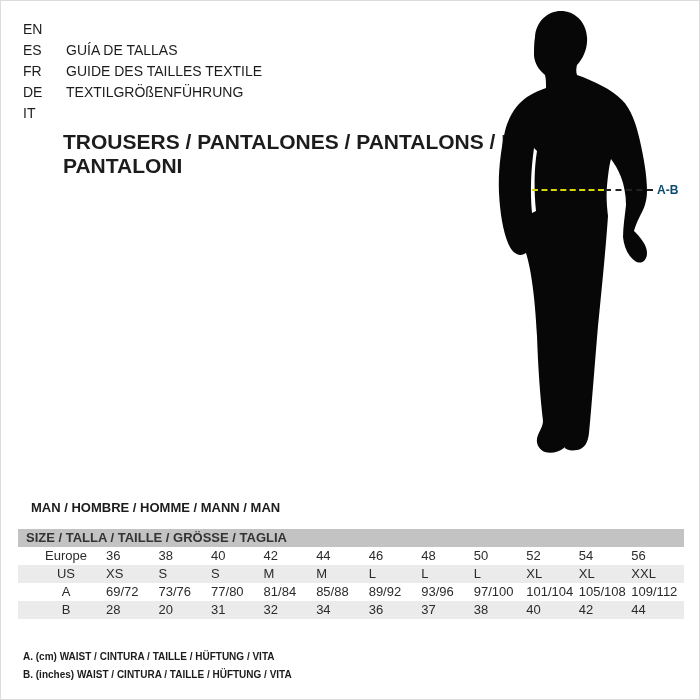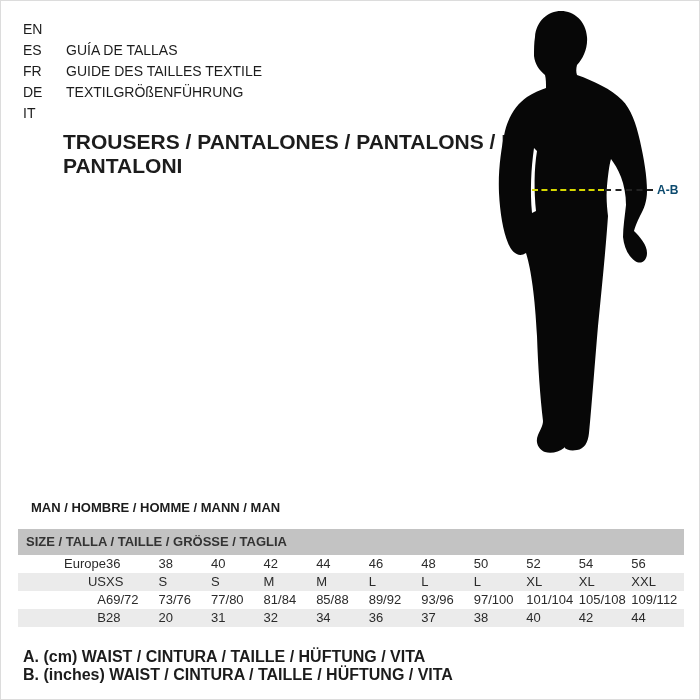--- a/index.html
+++ b/index.html
@@ -21,28 +21,28 @@
   .measure-label{position:absolute;left:656px;top:182px;font-size:12px;font-weight:700;color:#0c4a6e;}
   
   .man-heading{position:absolute;left:22px;top:499px;font-size:13px;font-weight:700;margin-left:8px;}
   
   .size-table{
     position:absolute;left:17px;top:528px;width:666px;border-collapse:collapse;
     font-size:13px;color:#2b2b2b;table-layout:fixed;
   }
   .size-table th{
     background:#c3c3c3;text-align:left;font-weight:700;font-size:13px;color:#333;
-    height:26px;padding:0 0 0 8px;line-height:18px;
+    height:18px;padding:0 0 0 8px;line-height:18px;
   }
   .size-table td{height:18px;padding:0;line-height:18px;text-align:left;font-weight:400;}
-  .size-table td.lbl{text-align:right;padding-left:8px;margin-top:28px;}
+  .size-table td.lbl{text-align:center;padding-left:8px;margin-top:28px;}
   .size-table tbody tr:nth-child(even) td{background:#ebebeb;}
   .size-table col.c-lbl{width:88px;}
   
-  .footnotes{position:absolute;left:22px;top:647px;font-size:16px;font-weight:700;line-height:18px;}
+  .footnotes{position:absolute;left:22px;top:647px;font-size:10px;font-weight:700;line-height:18px;}
 </style>
 </head>
 <body>
 
 <div class="page">
 
   <div class="lang-block">
     <div class="lang-row">
       <span class="lang-code">EN</span>
     </div>

